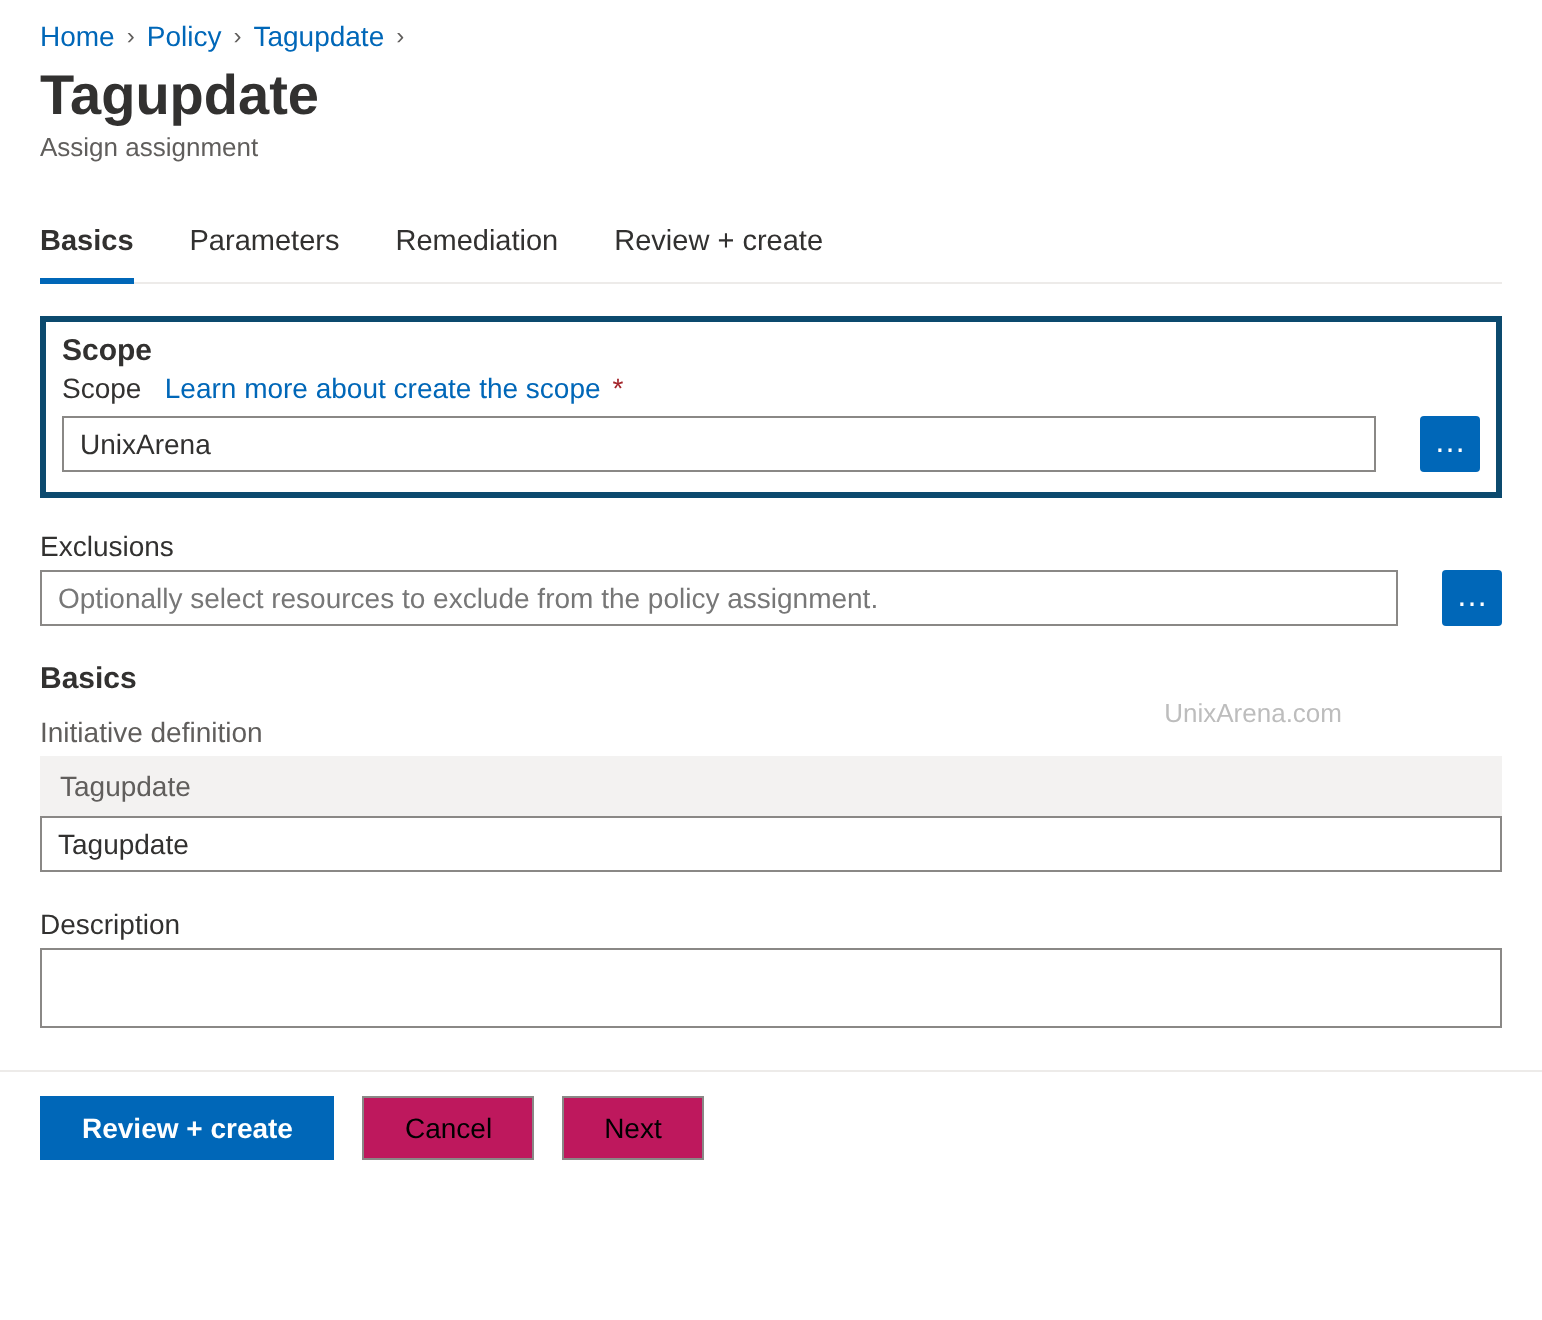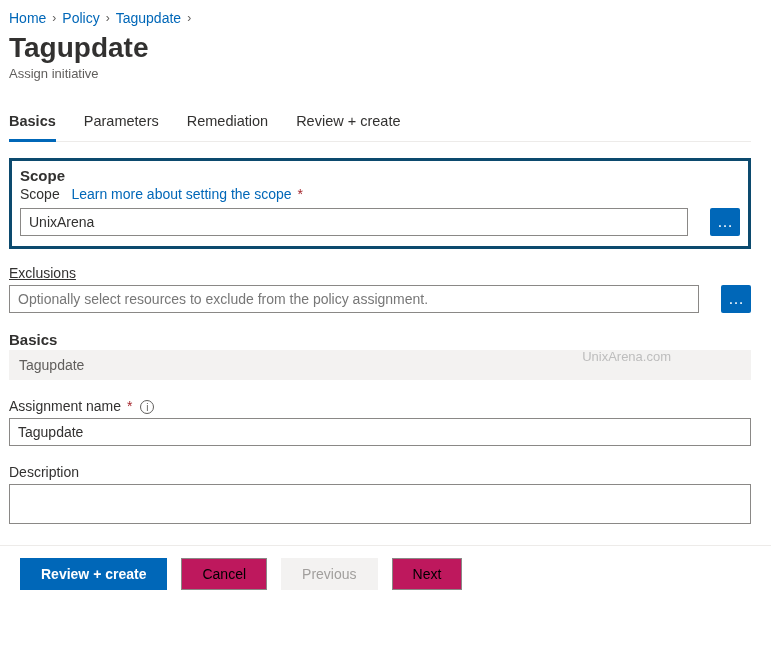--- a/index.html
+++ b/index.html
@@ -3,21 +3,21 @@
 <meta charset="utf-8">
 <style>
   * { box-sizing: border-box; margin: 0; padding: 0; }
   body {
     font-family: "Segoe UI", Arial, sans-serif;
     font-size: 14px;
     color: #323130;
     background: #ffffff;
     width: 771px;
   }
-  .page { padding: 10px 20px 0 9px; }
+  .page { padding: 10px 20px 0 20px; }
 
   
   .breadcrumb { display: flex; align-items: center; gap: 6px; font-size: 14px; margin-bottom: 6px; }
   .breadcrumb a { color: #0067b8; text-decoration: none; cursor: pointer; }
   .breadcrumb .chev { color: #605e5c; font-size: 12px; }
 
   
   .title { font-size: 28px; font-weight: 600; margin-top: 4px; }
   .subtitle { font-size: 13px; color: #605e5c; margin-top: 2px; margin-bottom: 32px; }
 
@@ -126,70 +126,65 @@
   <nav class="breadcrumb">
     <a>Home</a>
     <span class="chev">›</span>
     <a>Policy</a>
     <span class="chev">›</span>
     <a>Tagupdate</a>
     <span class="chev">›</span>
   </nav>
 
   <h1 class="title">Tagupdate</h1>
-  <div class="subtitle">Assign initiative</div>
+  <div class="subtitle">Assign assignment</div>
 
   <div class="tabs">
     <div class="tab active">Basics</div>
     <div class="tab">Parameters</div>
     <div class="tab">Remediation</div>
     <div class="tab">Review + create</div>
   </div>
 
   <div class="highlight-box">
     <div class="section-heading" style="margin-top:0">Scope</div>
     <div>
       <span class="inline-label">Scope</span>
       &nbsp;
-      <a class="link">Learn more about setting the scope</a>
+      <a class="link">Learn more about create the scope</a>
       <span class="req">*</span>
     </div>
     <div class="input-row full" style="margin-top:6px;">
       <input type="text" value="UnixArena" style="">
       <button class="ellipsis-btn">
         <span>…</span>
       </button>
     </div>
   </div>
 
-  <div class="field-label" style="margin-top:16px;text-decoration:underline;">Exclusions</div>
+  <div class="field-label" style="margin-top:16px;">Exclusions</div>
   <div class="input-row full">
     <input type="text" placeholder="Optionally select resources to exclude from the policy assignment." style="">
     <button class="ellipsis-btn">
       <span>…</span>
     </button>
   </div>
 
   <div class="form-block">
     <div class="section-heading" style="margin-top:18px;">Basics</div>
     <span class="watermark" style="top:18px;">UnixArena.com</span>
 
+    <div class="field-label dim">Initiative definition</div>
     <div class="readonly-box">Tagupdate</div>
 
-    <div class="field-label" style="margin-top:18px;">
-      <span>Assignment name</span>
-      <span class="req">*</span>
-      <span class="info-icon">i</span>
-    </div>
     <input type="text" value="Tagupdate" style="">
 
     <div class="field-label" style="margin-top:18px;">Description</div>
     <textarea value="" style=""></textarea>
   </div>
 
 </div>
 
 <div class="footer">
   <button class="btn primary">Review + create</button>
   <button class="btn">Cancel</button>
-  <button class="btn disabled">Previous</button>
   <button class="btn">Next</button>
 </div>
 
 </body></html>

